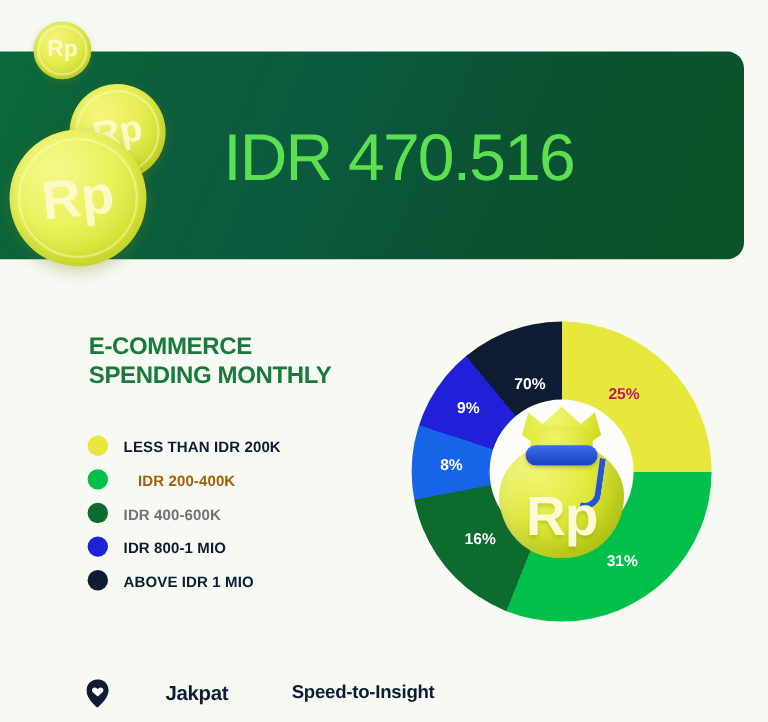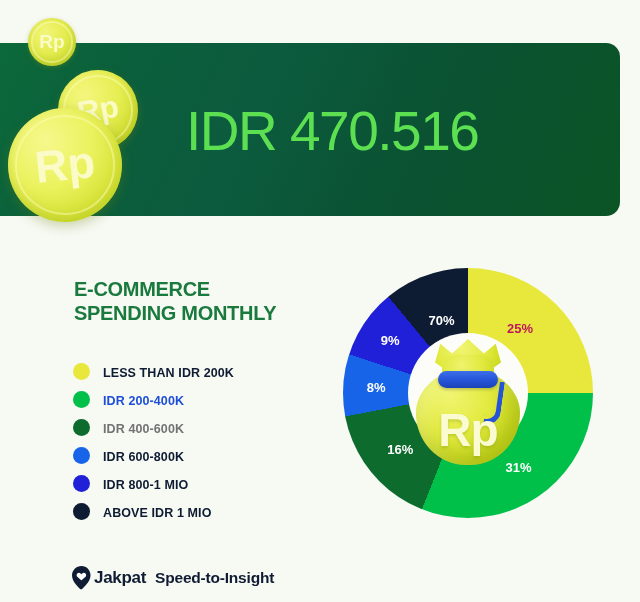--- a/index.html
+++ b/index.html
@@ -198,21 +198,21 @@
     font-weight:800;
     color:#FAFBD0;
     letter-spacing:-1px;
     text-shadow:0 2px 3px rgba(130,150,10,0.35);
   }
 
   
   #footer {
     position:absolute;
     left:72px; top:566px;
-    display:flex; align-items:center;
+    display:flex; align-items:center;gap:44px;
   }
   #jakpat-pin {
     position:relative;
     width:19px; height:24px;
     margin-right:3px;
   }
   #jakpat-name {
     color:#101C33;
     font-size:17px;
     font-weight:700;
@@ -253,29 +253,25 @@
   <div>SPENDING MONTHLY</div>
 </div>
 
 <div id="legend">
     <div class="legend-row">
       <span class="legend-dot" style="background: rgb(232, 232, 60);"></span>
       <span class="legend-label" style="color: rgb(13, 27, 51);">LESS THAN IDR 200K</span>
     </div>
     <div class="legend-row">
       <span class="legend-dot" style="background: rgb(0, 192, 74);"></span>
-      <span class="legend-label" style="color: #1d4ed8;">IDR 200-400K</span>
+      <span class="legend-label" style="color: #a16207; margin-left: 12px;">IDR 200-400K</span>
     </div>
     <div class="legend-row">
       <span class="legend-dot" style="background: rgb(13, 107, 46);"></span>
       <span class="legend-label" style="color: #737373;">IDR 400-600K</span>
-    </div>
-    <div class="legend-row">
-      <span class="legend-dot" style="background: rgb(24, 100, 232);"></span>
-      <span class="legend-label" style="color: rgb(13, 27, 51);">IDR 600-800K</span>
     </div>
     <div class="legend-row">
       <span class="legend-dot" style="background: rgb(32, 32, 216);"></span>
       <span class="legend-label" style="color: rgb(13, 27, 51);">IDR 800-1 MIO</span>
     </div>
     <div class="legend-row">
       <span class="legend-dot" style="background: rgb(13, 27, 51);"></span>
       <span class="legend-label" style="color: rgb(13, 27, 51);">ABOVE IDR 1 MIO</span>
     </div>
   </div>

